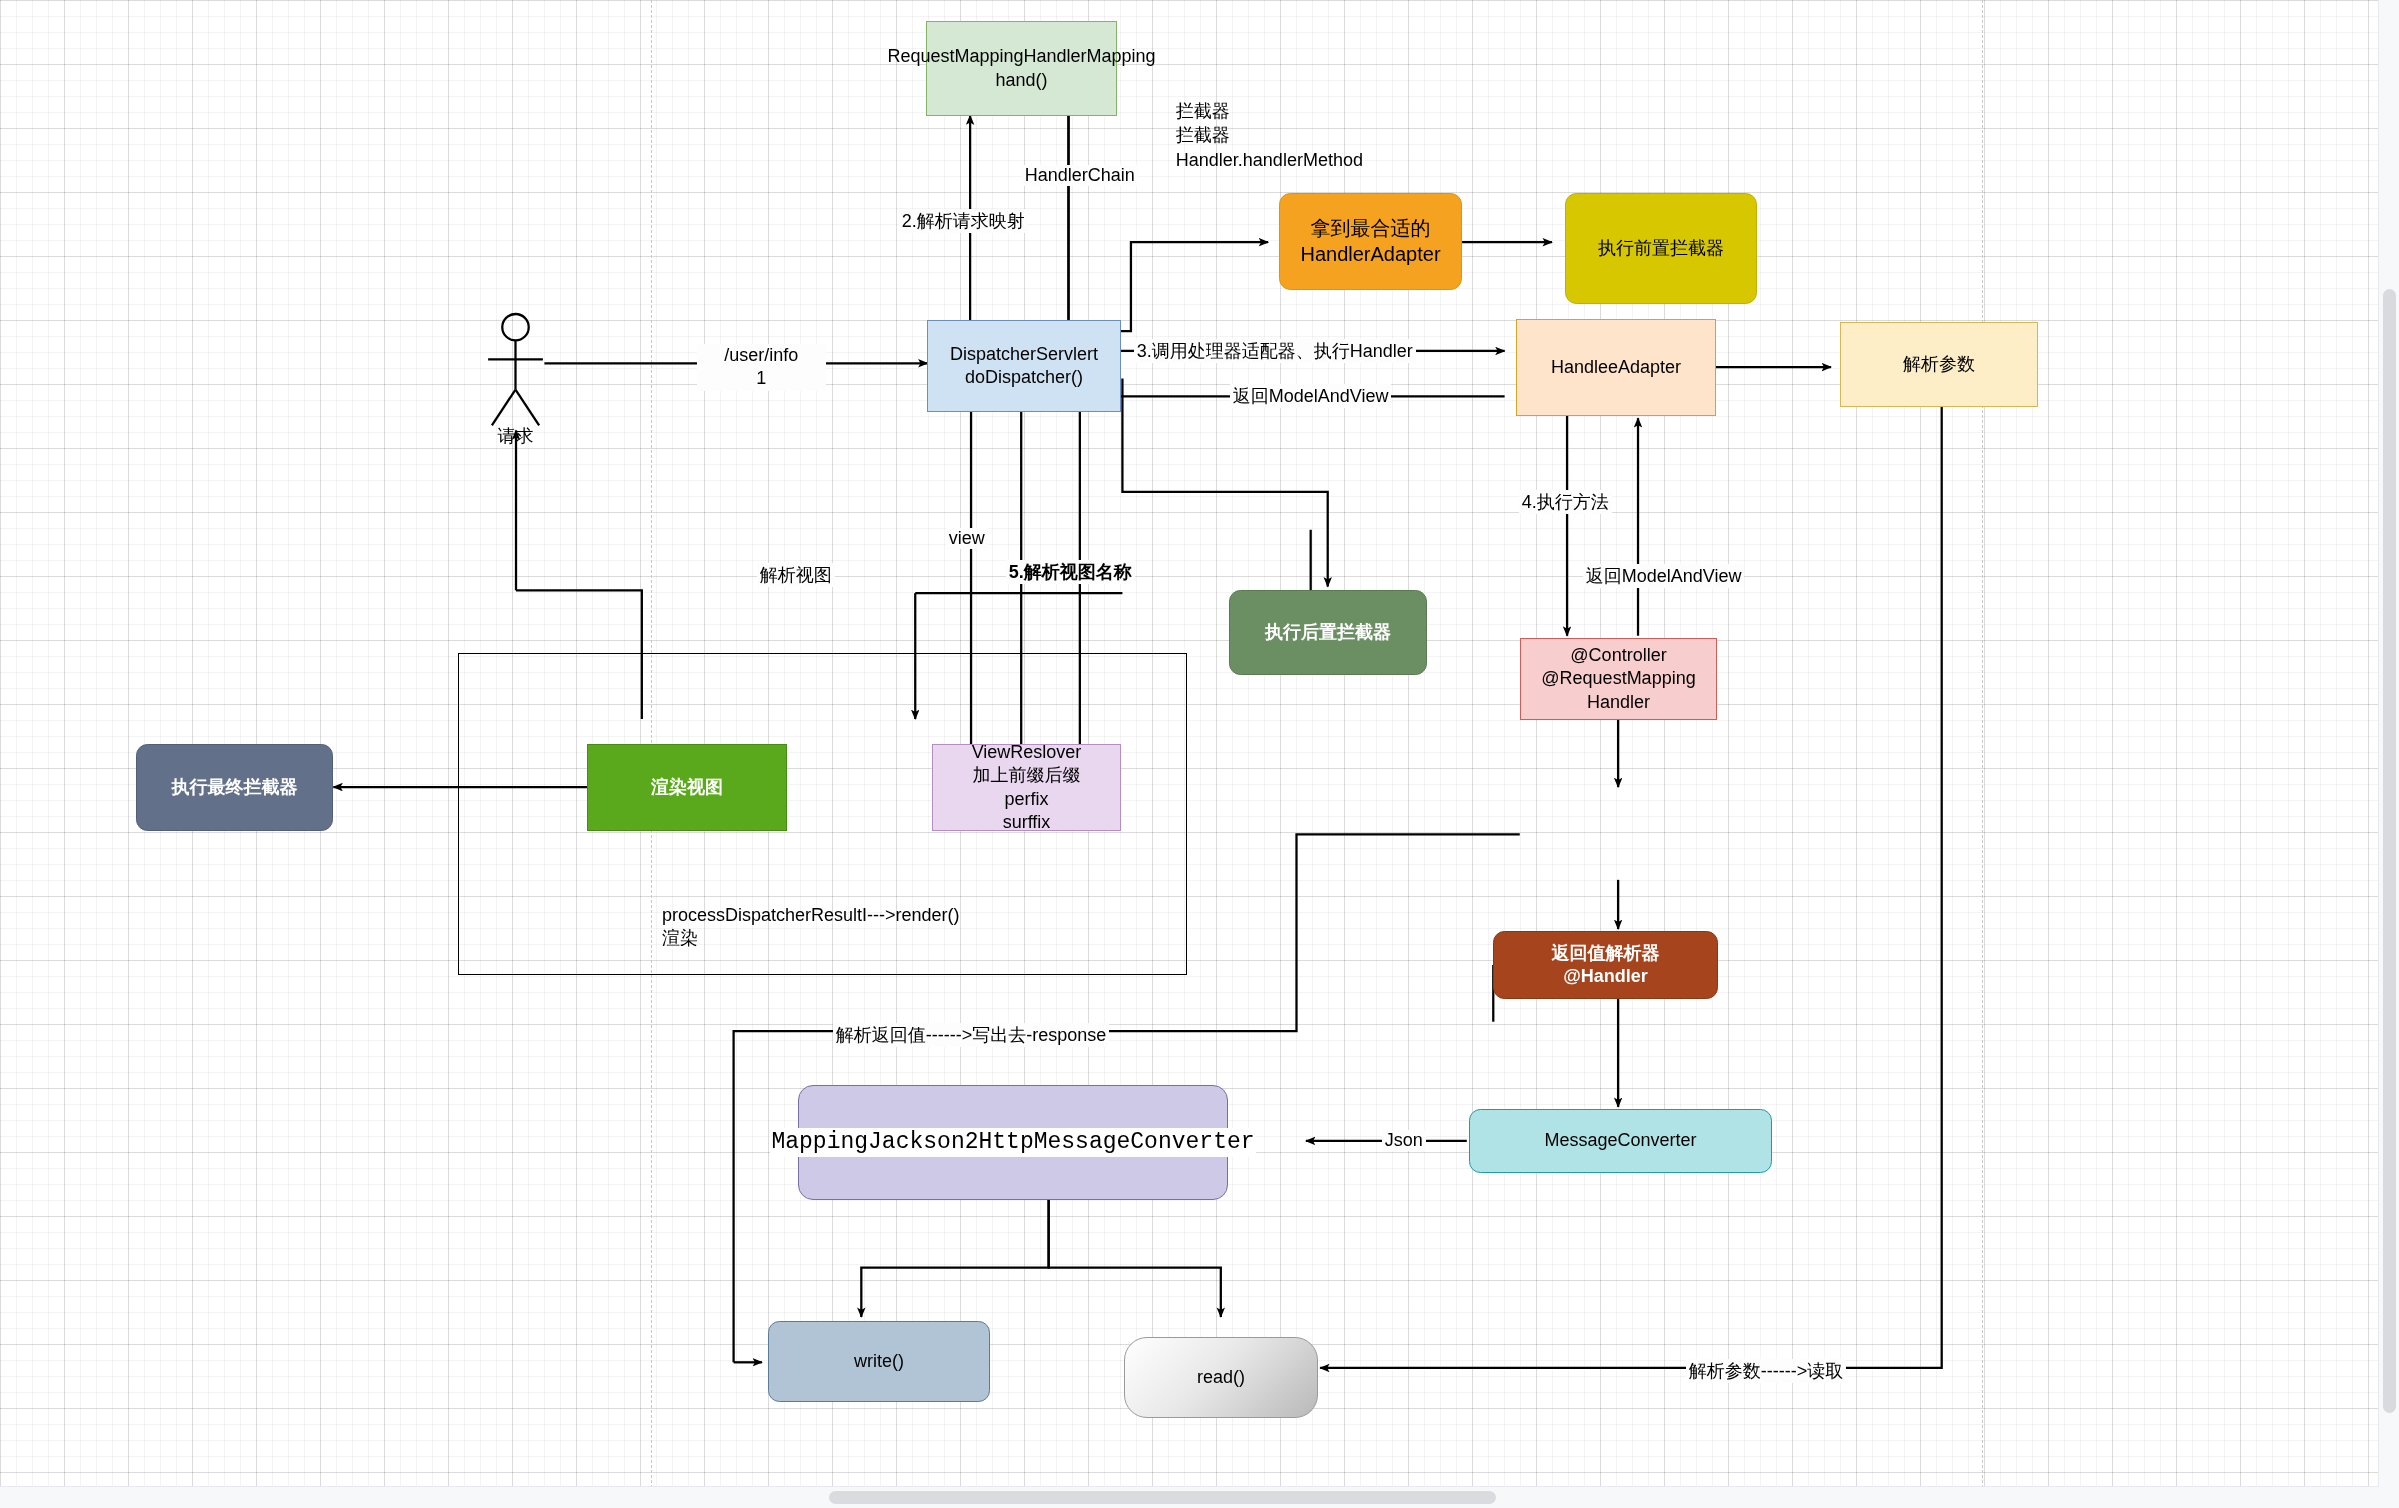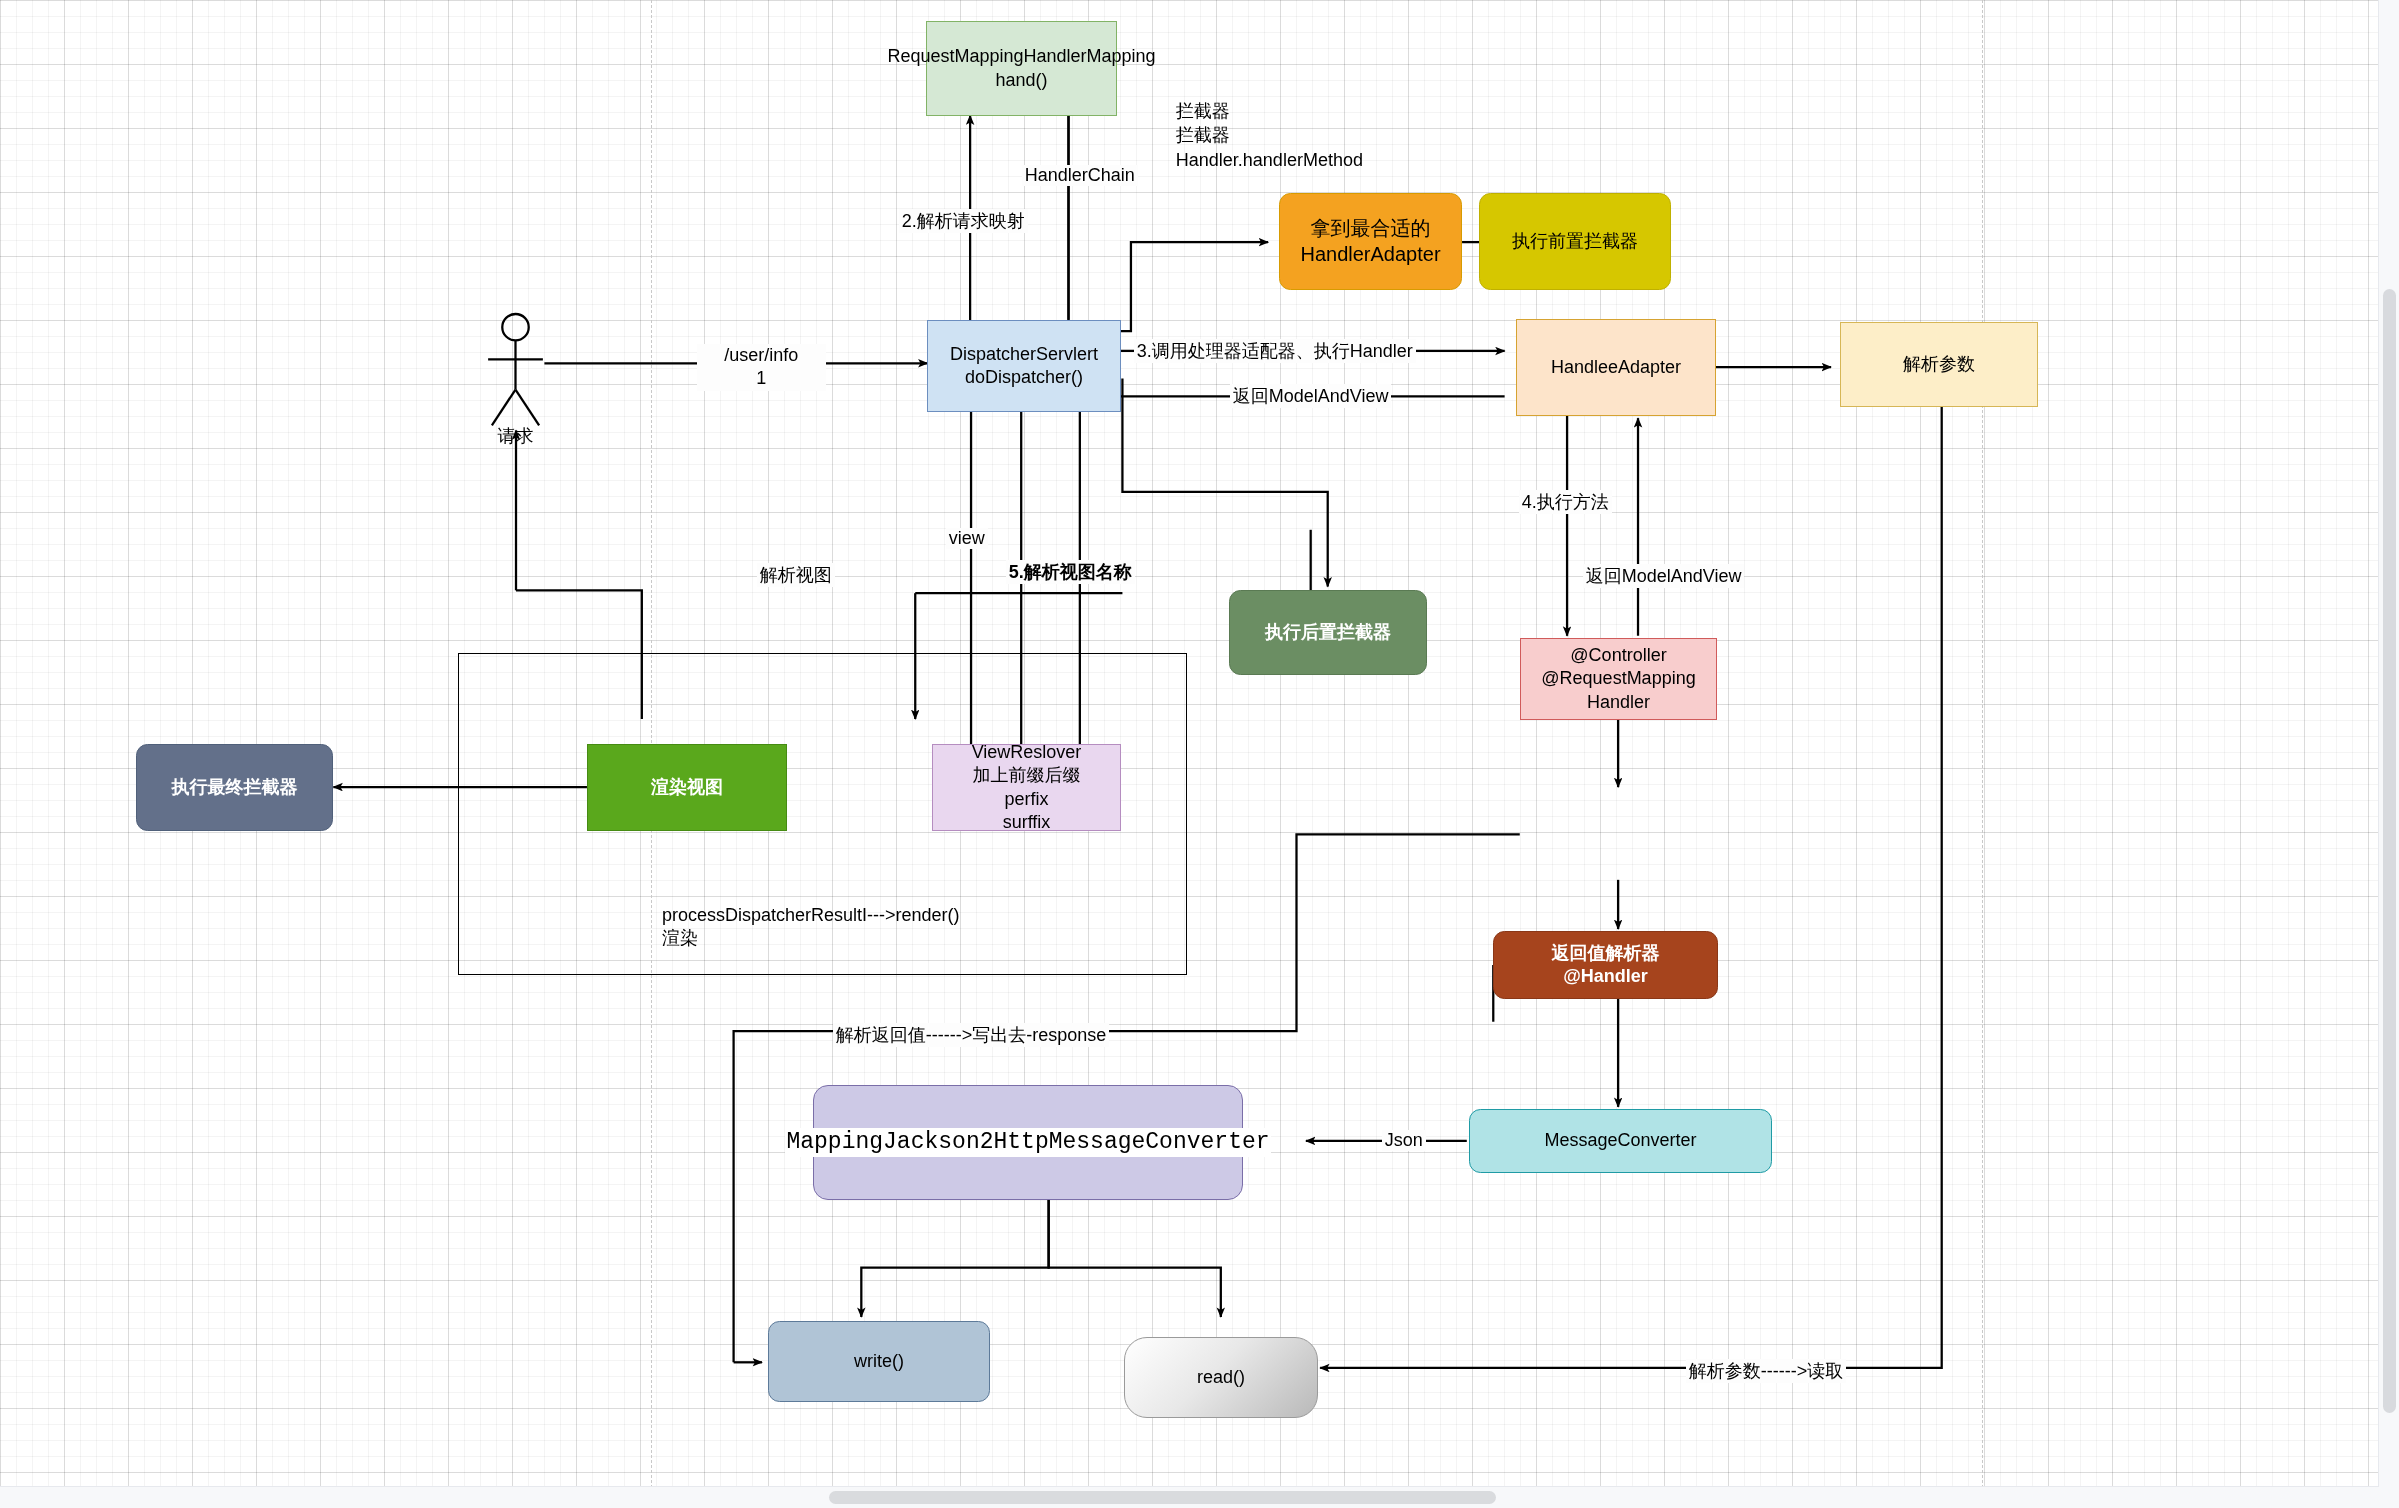--- a/index.html
+++ b/index.html
@@ -161,21 +161,21 @@
 
   <div class="node n-rmhm" style="left:926px;top:21px;width:191px;height:95px;">RequestMappingHandlerMapping
 hand()</div>
 
   <div class="node n-disp" style="left:927px;top:320px;width:194px;height:92px;">DispatcherServlert
 doDispatcher()</div>
 
   <div class="node n-adapter" style="left:1279px;top:193px;width:183px;height:97px;">拿到最合适的
 HandlerAdapter</div>
 
-  <div class="node n-pre" style="left:1479px;top:193px;width:192px;height:97px;">执行前置拦截器</div>
+  <div class="node n-pre" style="left:1565px;top:193px;width:192px;height:111px;">执行前置拦截器</div>
 
   <div class="node n-hadapt" style="left:1516px;top:319px;width:200px;height:97px;">HandleeAdapter</div>
 
   <div class="node n-param" style="left:1840px;top:322px;width:198px;height:85px;">解析参数</div>
 
   <div class="node n-post" style="left:1229px;top:590px;width:198px;height:85px;">执行后置拦截器</div>
 
   <div class="node n-ctrl" style="left:1520px;top:638px;width:197px;height:82px;">@Controller
 @RequestMapping
 Handler</div>
@@ -188,21 +188,21 @@
 
   <div class="node n-render" style="left:587px;top:744px;width:200px;height:87px;">渲染视图</div>
 
   <div class="node n-viewres" style="left:932px;top:744px;width:189px;height:87px;">ViewReslover
 加上前缀后缀
 perfix
 surffix</div>
 
   <div class="node n-final" style="left:136px;top:744px;width:197px;height:87px;">执行最终拦截器</div>
 
-  <div class="node n-mapping" style="left:798px;top:1085px;width:430px;height:115px;margin-left:15px;">
+  <div class="node n-mapping" style="left:798px;top:1085px;width:430px;height:115px;">
     <span class="hl">MappingJackson2HttpMessageConverter</span>
   </div>
 
   <div class="node n-write" style="left:768px;top:1321px;width:222px;height:81px;">write()</div>
 
   <div class="node n-read" style="left:1124px;top:1321px;width:194px;height:81px;">read()</div>
 
   <div class="node n-group" style="left:458px;top:653px;width:729px;height:322px;background:transparent;"></div>
   <div class="grouptext" style="left:662px;top:904px;width:454px;">processDispatcherResultI---&gt;render()
 渲染</div>

